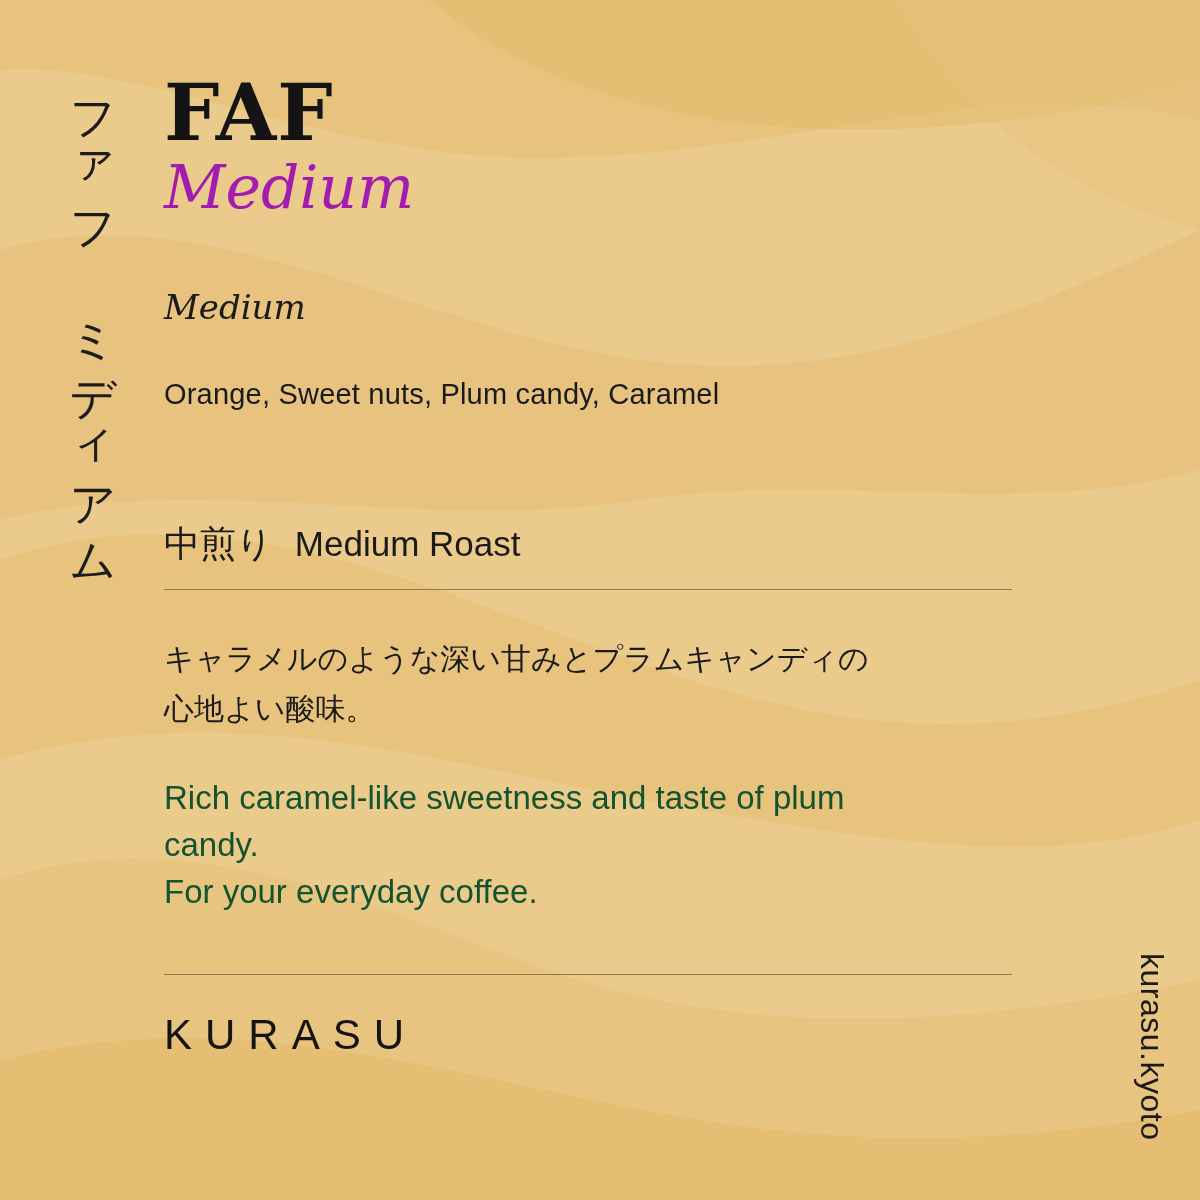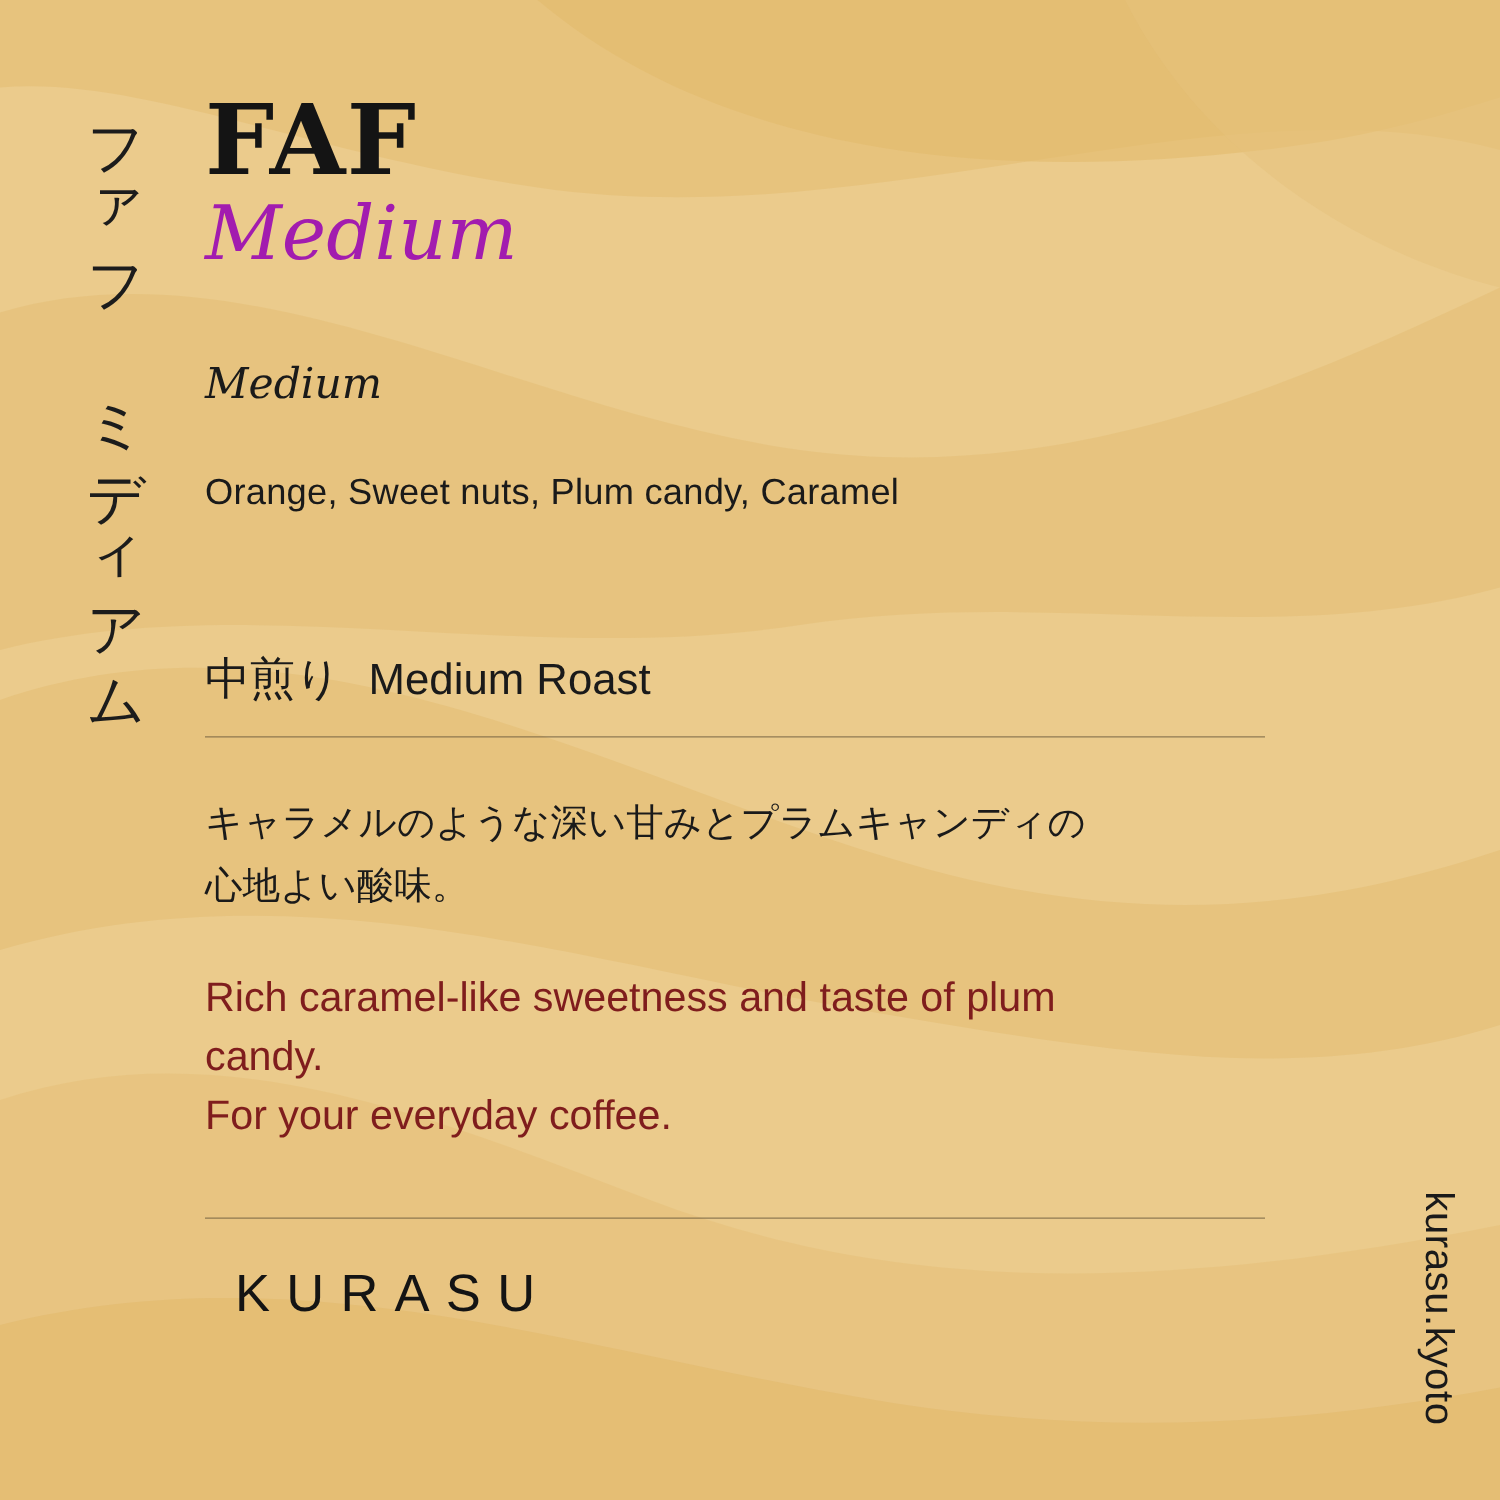--- a/index.html
+++ b/index.html
@@ -121,39 +121,38 @@
     font-size: 30px;
     line-height: 1.65;
     color: #1a1a1a;
     white-space: pre-line;
   }
 
   .desc-en {
     margin-top: 42px;
     font-size: 33px;
     line-height: 1.42;
-    color: #7f1d1d;
+    color: #14532d;
     white-space: pre-line;
   }
 
   .rule-bottom {
     margin-top: 58px;
     width: 848px;
     height: 1px;
     background: #5f5235;
     opacity: 0.65;
   }
 
   .logo {
     margin-top: 36px;
     font-size: 42px;
     letter-spacing: 13px;
     font-weight: 400;
     color: #141414;
-    margin-left: 24px;
   }
 
   .website {
     position: absolute;
     right: 30px;
     bottom: 60px;
     font-size: 32px;
     letter-spacing: 0.5px;
     writing-mode: vertical-rl;
     color: #1a1a1a;

